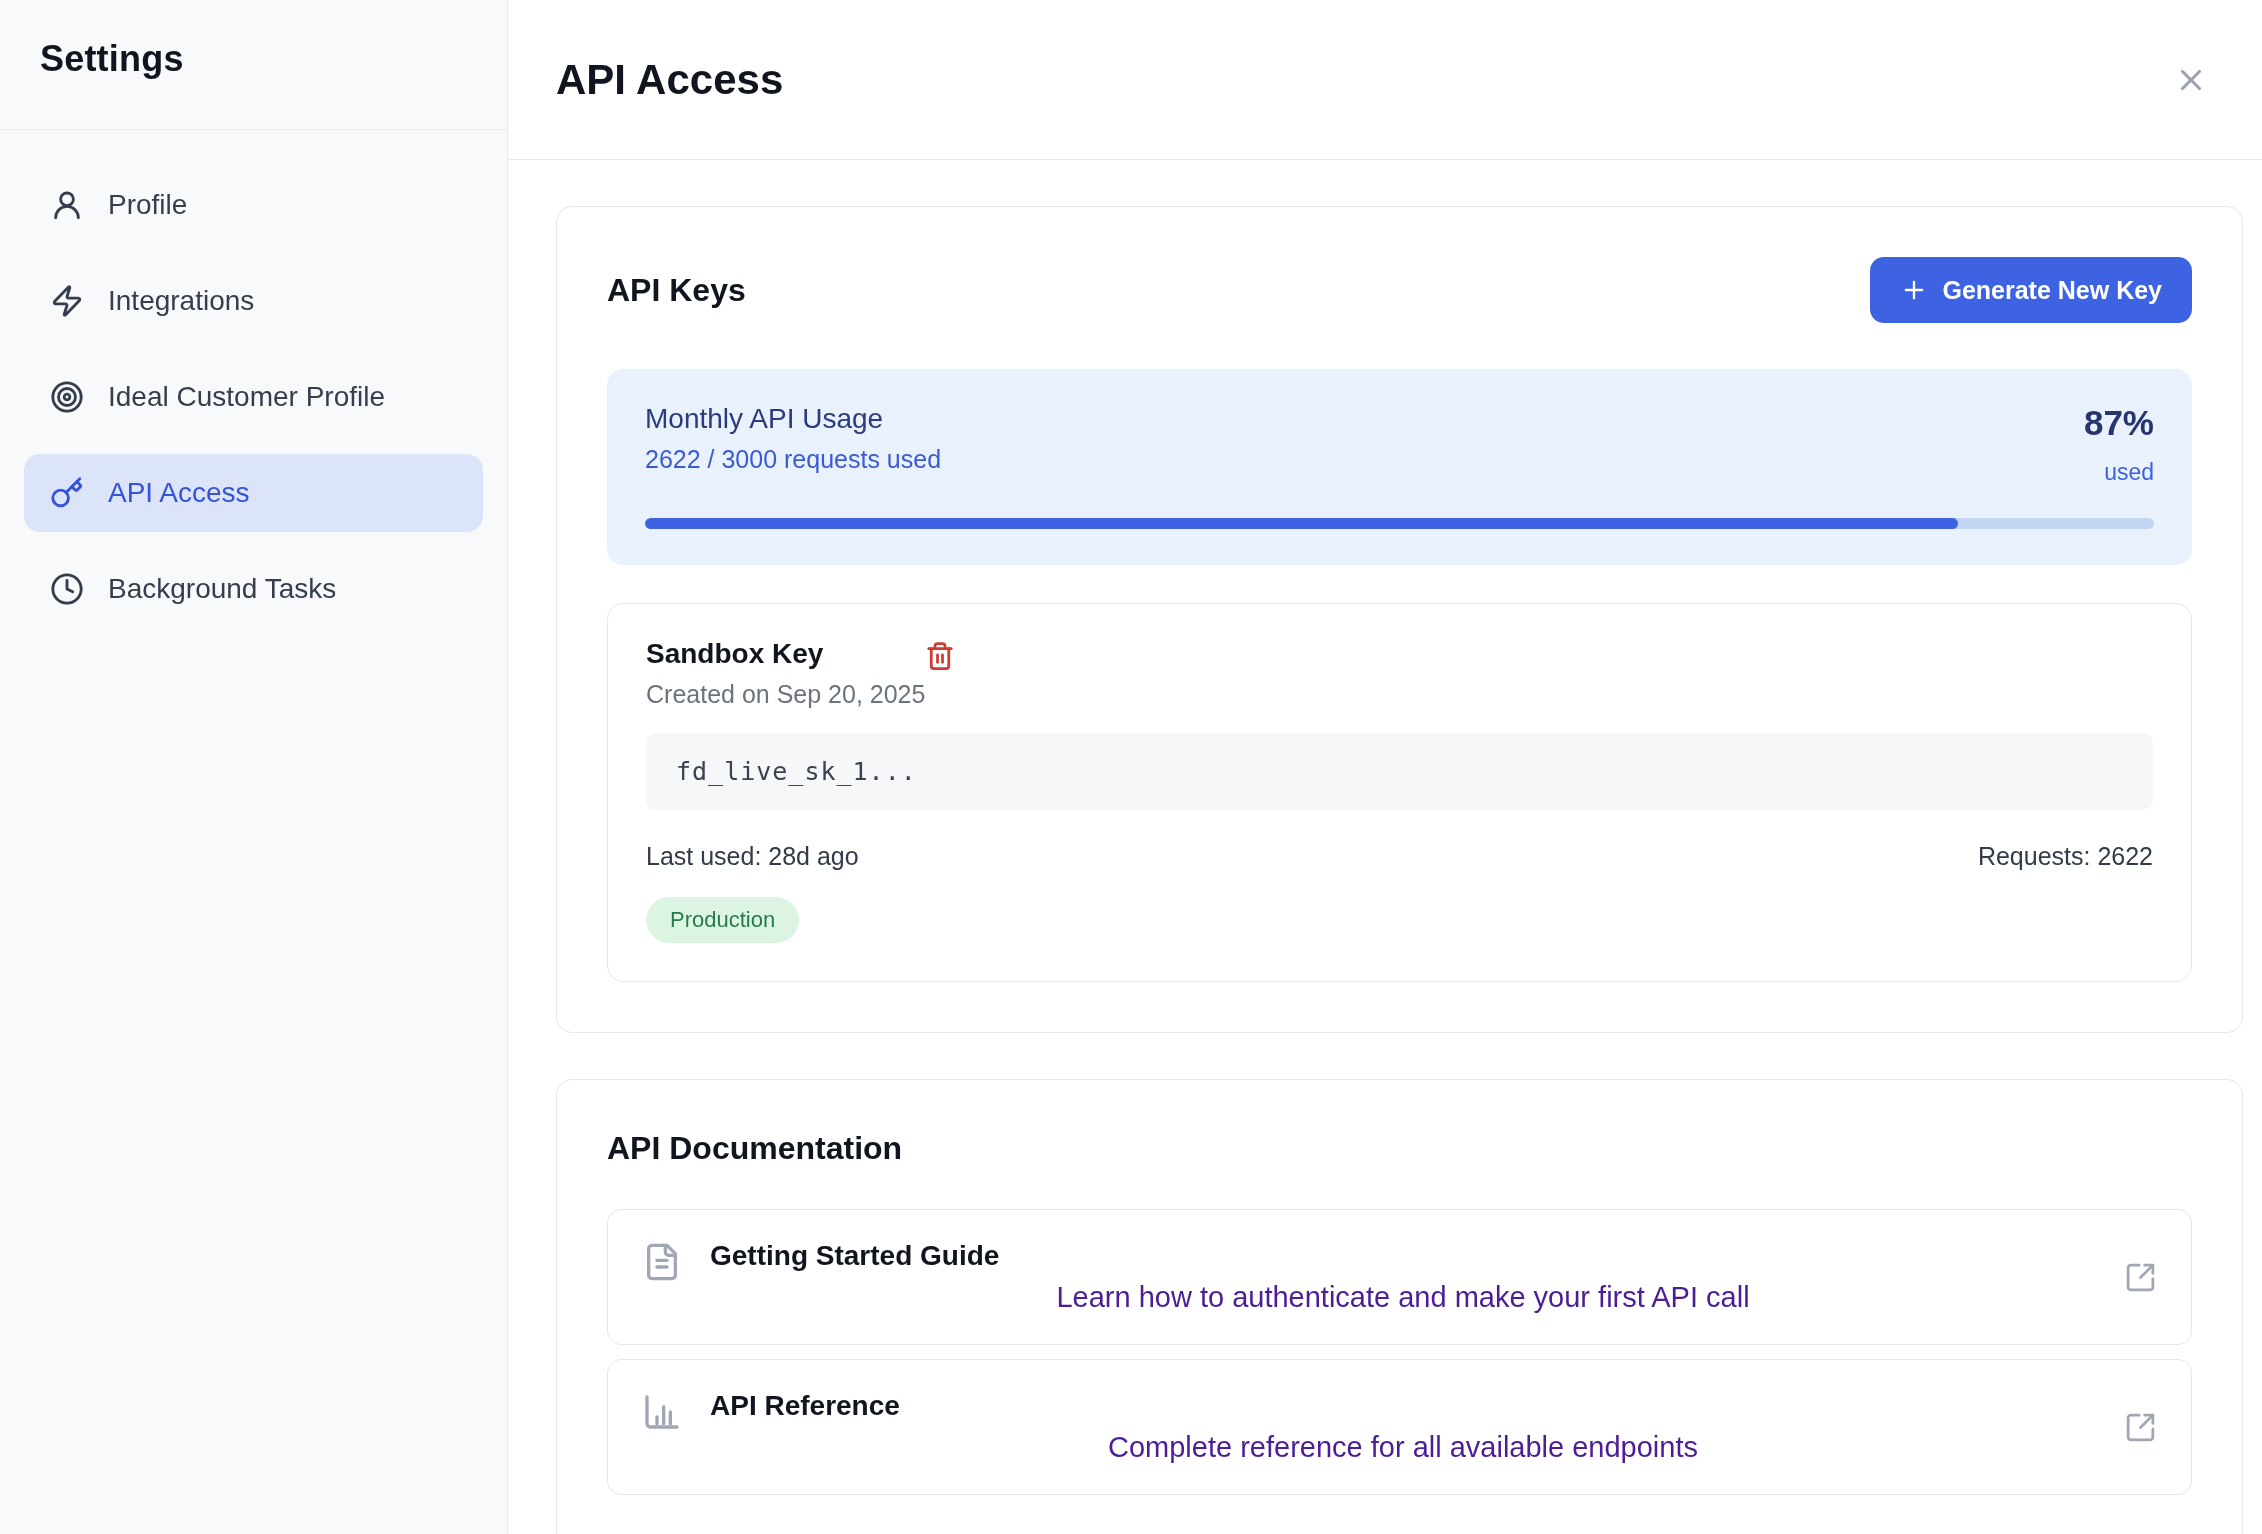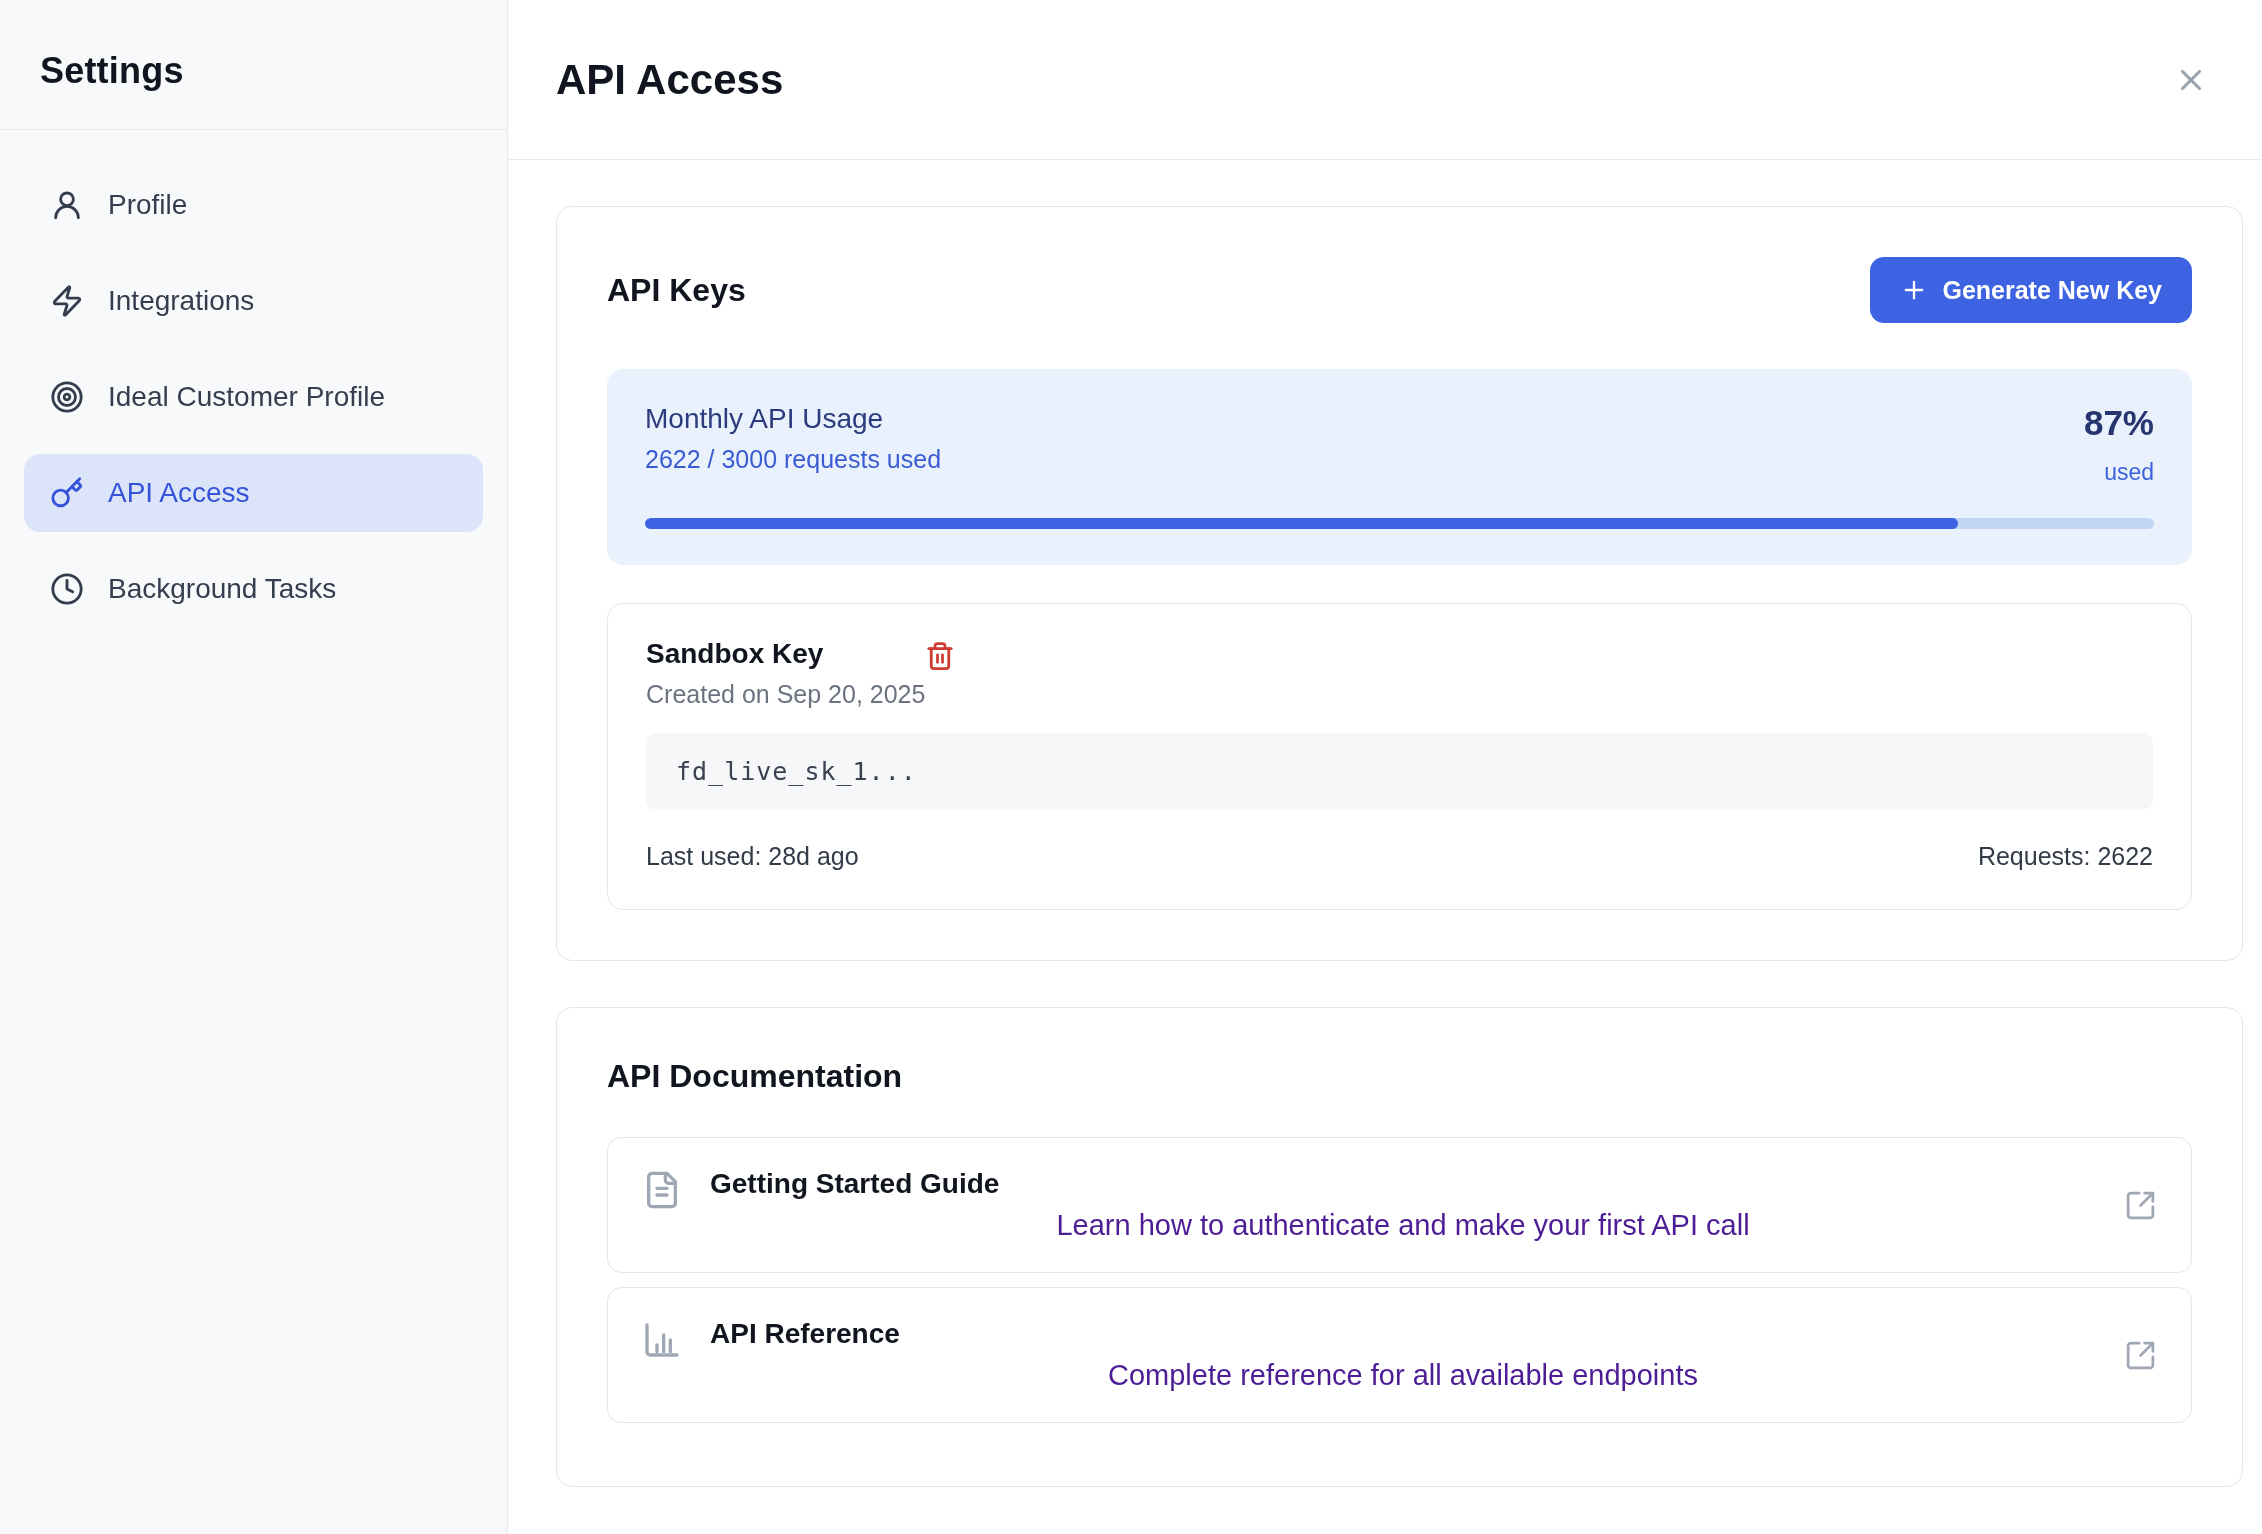--- a/index.html
+++ b/index.html
@@ -7,21 +7,21 @@
   .app {
     width:2262px; height:1534px; display:flex; overflow:hidden;
     font-family:"Liberation Sans","DejaVu Sans",sans-serif;
     color:#151b26; background:#ffffff;
   }
   
   .sidebar {
     width:508px; min-width:508px; background:#f8f9fb;
     border-right:1px solid #e7e9ee; display:flex; flex-direction:column;
   }
-  .sidebar-header { height:130px; padding:50px 40px 0; border-bottom:1px solid #e7e9ee; }
+  .sidebar-header { height:130px; padding:38px 40px 0; border-bottom:1px solid #e7e9ee; }
   .sidebar-title { font-size:36px; font-weight:700; color:#10151f; letter-spacing:.2px; }
   .nav { padding:36px 24px 0; display:flex; flex-direction:column; gap:18px; }
   .nav-item {
     height:78px; border-radius:16px; display:flex; align-items:center;
     padding:0 26px; gap:24px; font-size:28px; color:#353e4e; cursor:pointer;
   }
   .nav-item .icon { width:34px; height:34px; flex:0 0 34px; color:#333d4d; }
   .nav-item.active { background:#dbe4f9; color:#3453d8; font-weight:500; }
   .nav-item.active .icon { color:#3453d8; }
   
@@ -199,20 +199,23 @@
                   <line x1="10" y1="11" x2="10" y2="17"></line>
                   <line x1="14" y1="11" x2="14" y2="17"></line>
                 </svg>
             </button>
           </div>
           <div class="code-box">fd_live_sk_1...</div>
           <div class="key-meta">
             <span>Last used: 28d ago</span>
             <span>Requests: 2622</span>
           </div>
+          <div>
+            <span class="badge">Production</span>
+          </div>
         </div>
       </section>
 
       <section class="card card-docs">
         <h2 class="section-title">API Documentation</h2>
 
         <div class="doc-link">
           <svg class="doc-icon" viewBox="0 0 24 24" fill="none" stroke="currentColor" stroke-width="2" stroke-linecap="round" stroke-linejoin="round">
               <path d="M15 2H6a2 2 0 0 0-2 2v16a2 2 0 0 0 2 2h12a2 2 0 0 0 2-2V7Z"></path>
               <path d="M14 2v4a2 2 0 0 0 2 2h4"></path>

